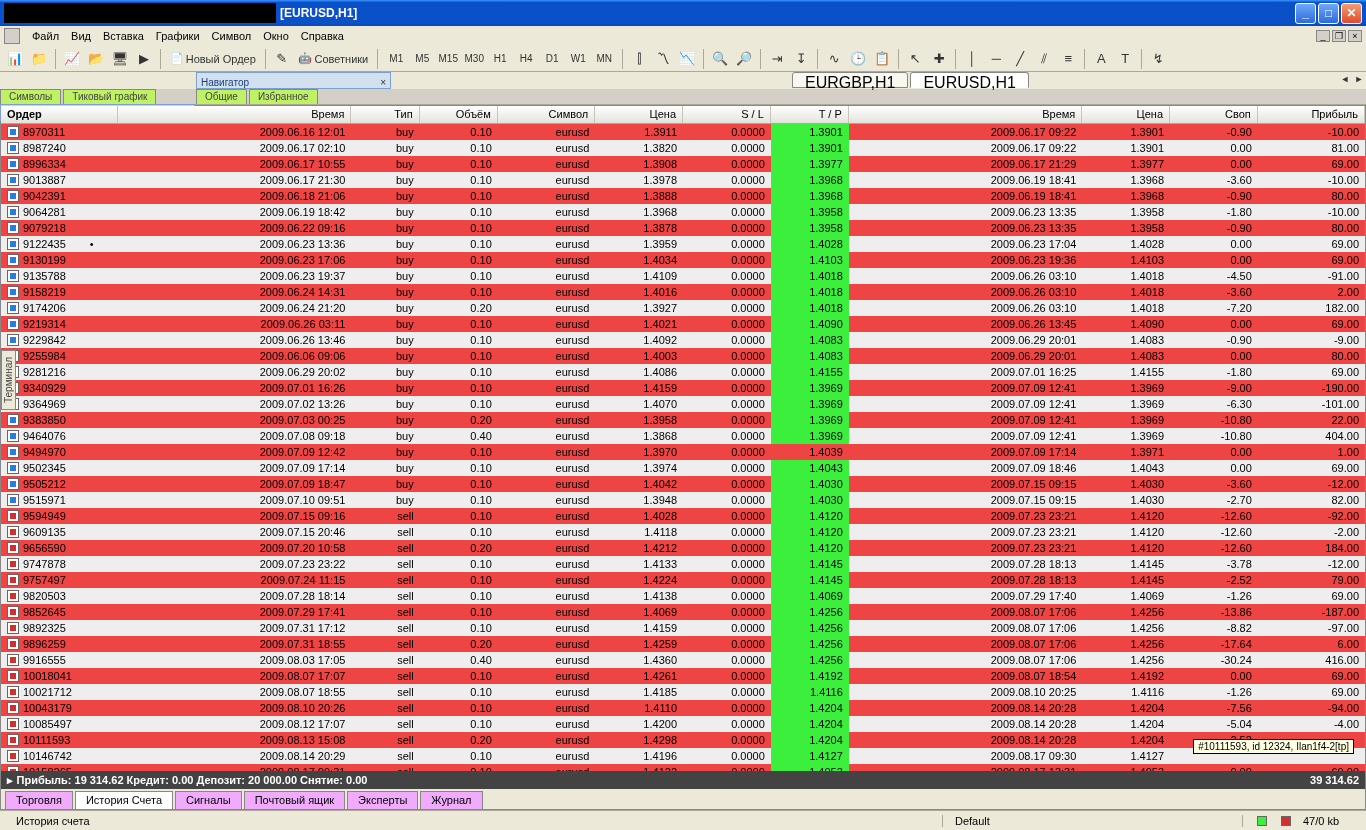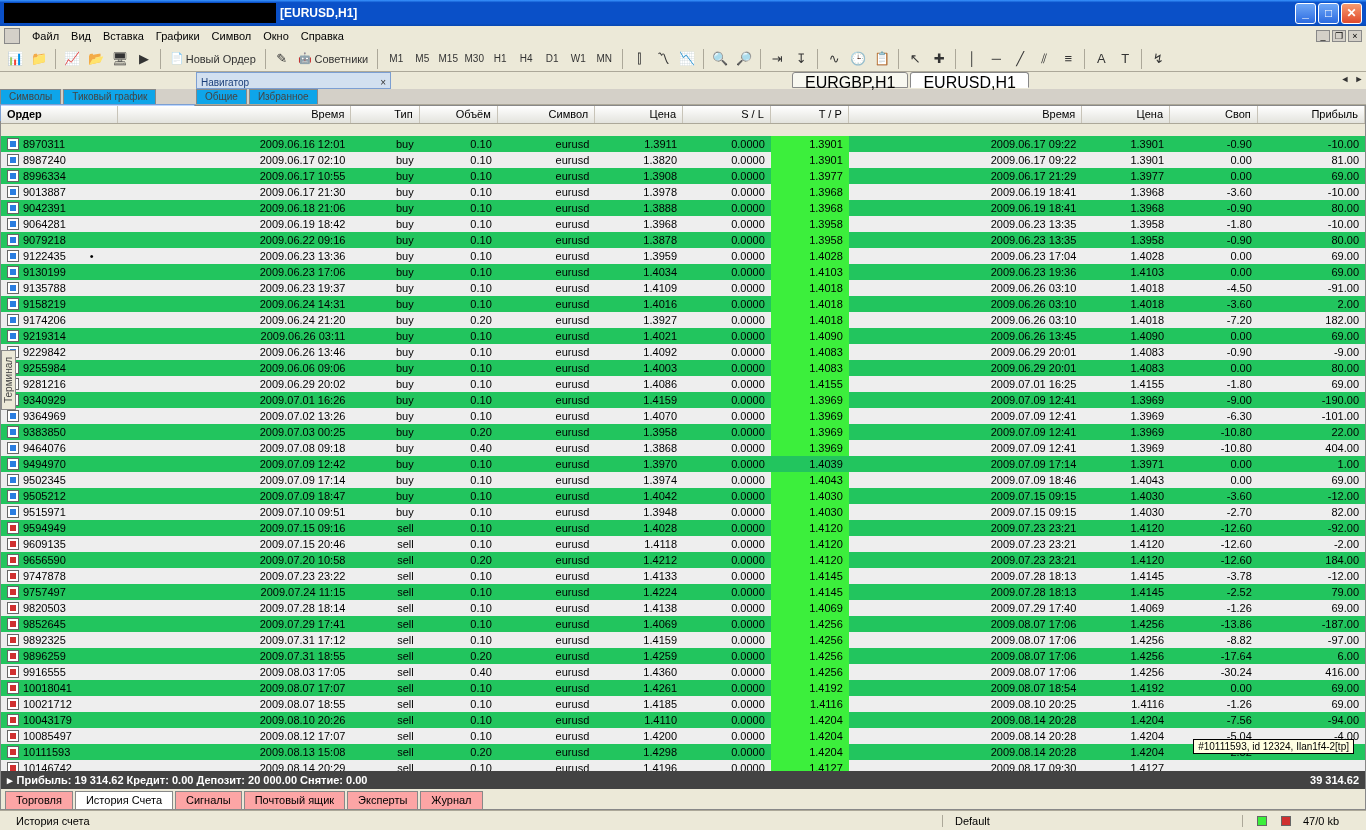--- a/index.html
+++ b/index.html
@@ -19,44 +19,44 @@
   .mdibtn { width:14px; height:12px; border:1px solid #888; background:#d4d0c8; font-size:9px; line-height:10px; text-align:center; }
   .toolbar { height:26px; background:#ece9d8; border-bottom:1px solid #aca899; display:flex; align-items:center; padding:0 4px; gap:2px; }
   .tbtn { width:22px; height:22px; border:1px solid transparent; display:flex; align-items:center; justify-content:center; font-size:13px; color:#333; }
   .tlabel { padding:0 4px; font-size:11px; color:#333; display:flex; align-items:center; gap:2px;}
   .tsep{ width:1px; height:20px; background:#aca899; margin:0 3px;}
   .panelstrip { height:17px; display:flex; background:#ece9d8; }
   .panelblock { height:17px; background:linear-gradient(to bottom,#bcd6ff,#8fb8f0); border:1px solid #7c9fd2; font-size:10px; display:flex; align-items:center; padding:0 4px; color:#1b3f7a; margin-right:1px;}
   .panelblock .x{margin-left:auto;color:#333;}
   .panelblock.dim{background:#d2e0f0;align-items:flex-end;}
   .subtabbar{ background:#d4d0c8; border-bottom:1px solid #aca899; height:16px; display:flex; align-items:flex-end;}
-  .subtab{ height:15px; padding:1px 8px; font-size:10px; border:1px solid #888; background:#0ea5e9; margin-right:2px; border-bottom:none; color:#444;margin-top:12px;}
+  .subtab{ height:15px; padding:1px 8px; font-size:10px; border:1px solid #888; background:#bef264; margin-right:2px; border-bottom:none; color:#444;margin-top:12px;}
   .charttabs{ margin-left:400px; display:flex; }
   .charttab{ height:16px; padding:1px 12px; font-size:16px; border:1px solid #888; background:#f8f8f0; margin-right:2px; border-top-left-radius:3px; border-top-right-radius:3px; }
   .charttab.active{background:#fff;border-bottom:1px solid #fff;}
   .term { display:flex; flex-direction:column; height:705px; border:1px solid #888; }
   .gridhdr { height:18px; background:linear-gradient(to bottom,#fff,#e3e3dd); display:flex; border-bottom:1px solid #aca899; font-size:11px; }
   .gridhdr .cell{ border-right:1px solid #c8c4b8; padding:2px 6px; text-align:right; overflow:hidden; white-space:nowrap;}
   .gridhdr .cell.left{text-align:left;font-weight:bold;}
-  .gridbody { flex:1; overflow-y:auto; background:#22c55e;margin-top:12px; }
+  .gridbody { flex:1; overflow-y:auto; background:#ef4444; }
   .row { height:16px; display:flex; font-size:11px; align-items:center; }
   .row:nth-child(even){background:#eeeeee;}
   .row .cell{ padding:0 6px; text-align:right; overflow:hidden; white-space:nowrap; height:16px; line-height:16px;}
   .row .cell.order{display:flex;align-items:center;gap:4px;text-align:left;}
   .docicon{width:12px;height:12px;display:inline-block;background:#fff;border:1px solid #666;position:relative;}
   .docicon.buy::after{content:"";position:absolute;left:2px;top:2px;width:6px;height:6px;background:#2a7de0;}
   .docicon.sell::after{content:"";position:absolute;left:2px;top:2px;width:6px;height:6px;background:#d03030;}
   .cell.tp{ background:#3cef3c; }
   .row:nth-child(even) .cell.tp{background:#3cef3c;}
   .cell.tp.noclr{background:transparent;}
   .row:nth-child(even) .cell.tp.noclr{background:transparent;}
   .summary { height:18px; background:#434343; color:#fff; display:flex; align-items:center; font-size:11px; font-weight:bold; padding:0 6px; }
   .summary .right{margin-left:auto;}
   .termtabs { height:20px; background:#ece9d8; display:flex; align-items:flex-end; padding:0 4px;}
-  .termtab { height:18px; padding:2px 10px; font-size:11px; border:1px solid #888; background:#fca5a5; margin-right:2px; border-bottom:none;}
+  .termtab { height:18px; padding:2px 10px; font-size:11px; border:1px solid #888; background:#f0abfc; margin-right:2px; border-bottom:none;}
   .termtab.active{background:#fff;}
   .statusbar{ height:20px; background:#ece9d8; border-top:1px solid #aca899; display:flex; align-items:center; font-size:11px; padding:0 4px;}
   .statusbar .seg{padding:0 12px; border-left:1px solid #aca899;}
   .statusbar .seg:first-child{border-left:none;flex:1;}
   .vert-label{ position:absolute; left:1px; top:410px; transform:rotate(-90deg); transform-origin:left top; font-size:10px; color:#444; background:#ece9d8; padding:1px 6px; border:1px solid #888;}
   .tooltip{position:absolute; right:12px; bottom:76px; background:#ffffe1; border:1px solid #000; font-size:10px; padding:1px 4px; z-index:10;}
   .c-ord{width:120px;} .c-t1{width:240px;} .c-typ{width:70px;} .c-vol{width:80px;} .c-sym{width:100px;} .c-prc1{width:90px;} .c-sl{width:90px;} .c-tpw{width:80px;} .c-t2{width:240px;} .c-prc2{width:90px;} .c-swp{width:90px;} .c-prf{width:110px;}
   .sig{width:10px;height:10px;border:1px solid #666;margin:0 2px;}
   .sig.g{background:#3cef3c;} .sig.r{background:#d03030;}
 </style>

